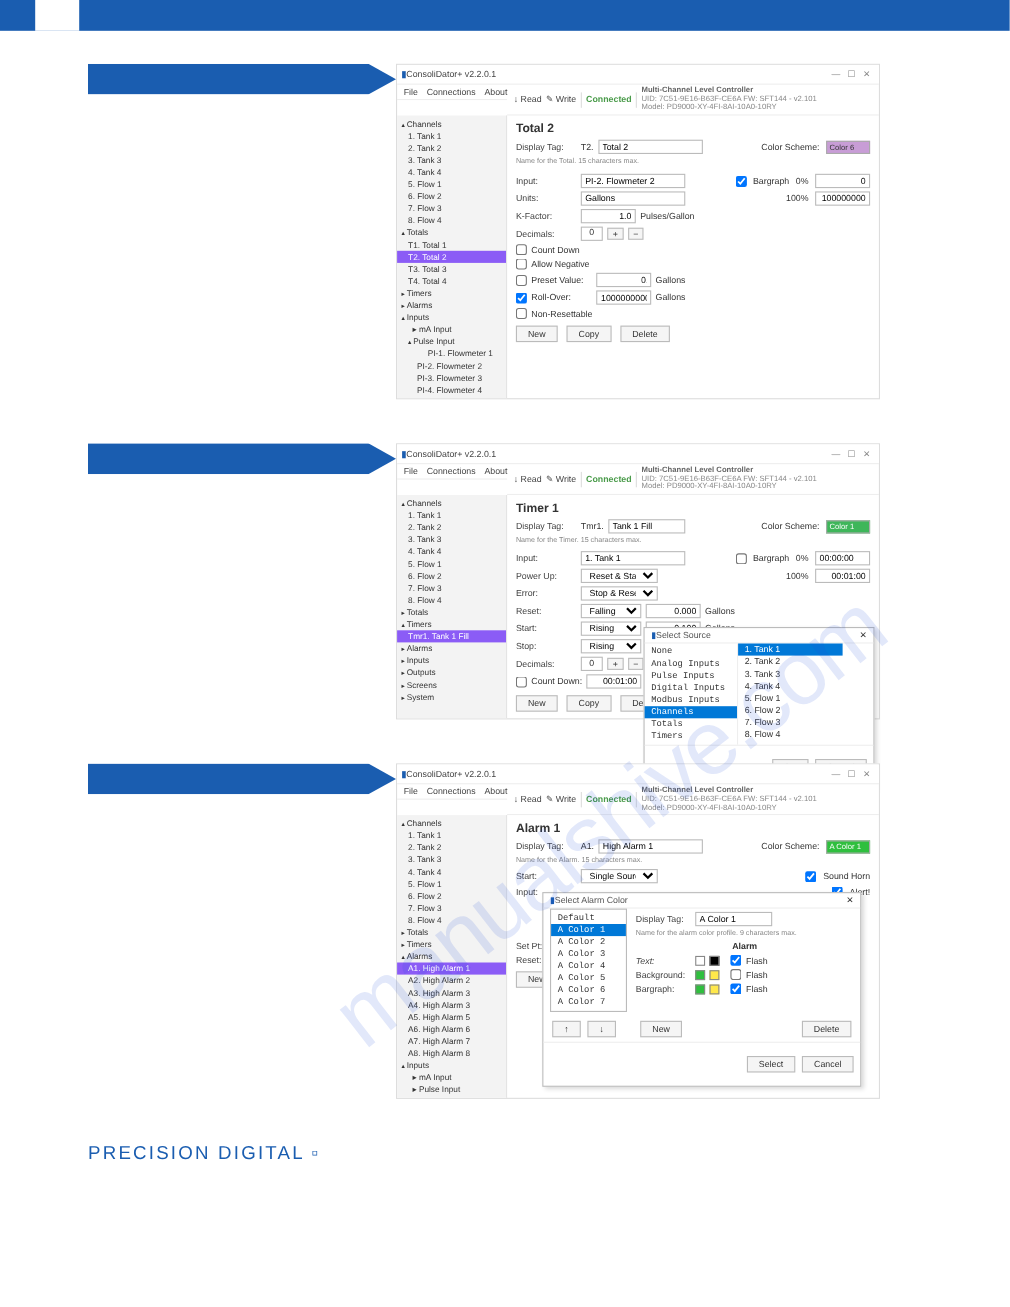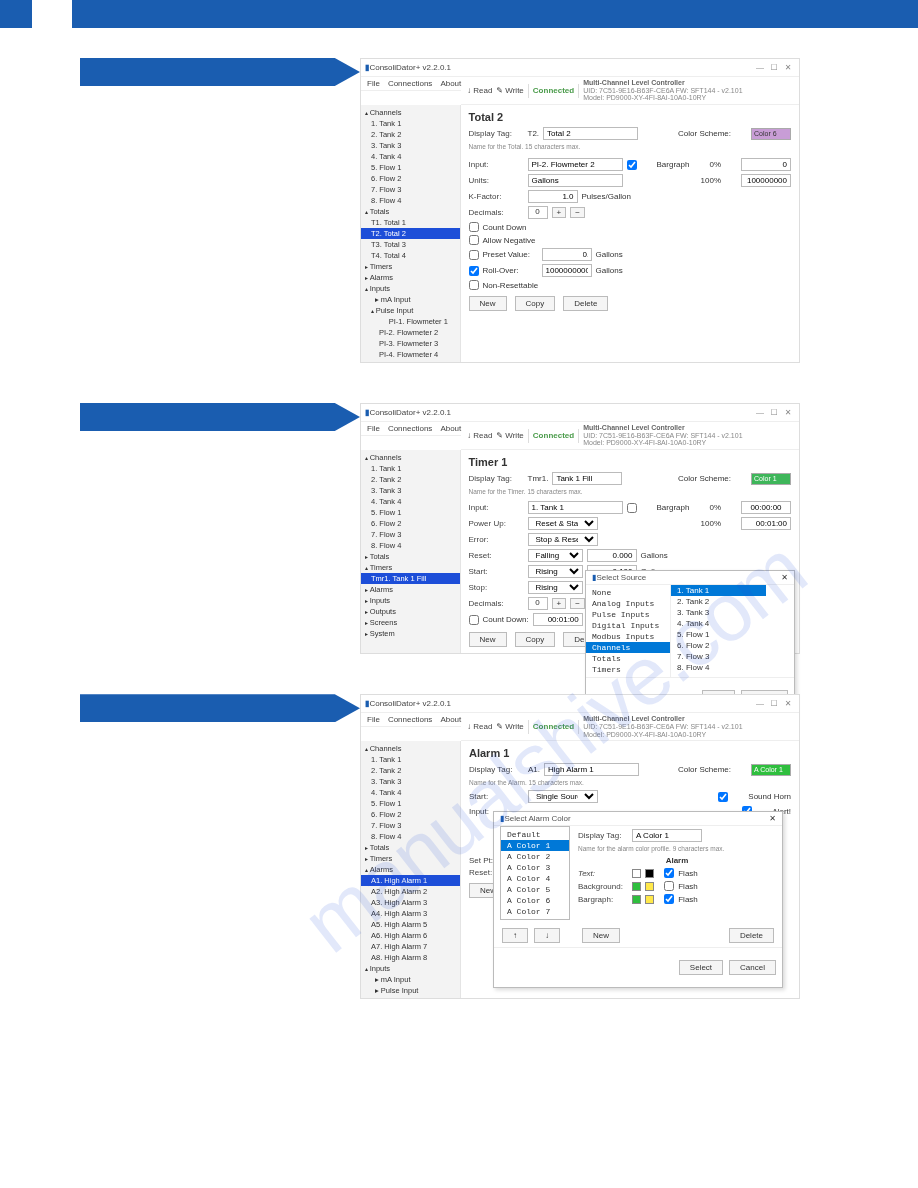--- a/index.html
+++ b/index.html
@@ -15,38 +15,38 @@
   .win-hdr { display: flex; align-items: center; height: 18px; background: #fff; border-bottom: 1px solid #eee; padding: 0 4px; font-size: 8px; }
   .win-hdr .title { flex: 1; color: #444; }
   .win-hdr .ctrls span { display: inline-block; width: 14px; text-align: center; color: #888; }
   .menubar { display: flex; gap: 8px; font-size: 8px; padding: 2px 6px; color: #444; border-bottom: 1px solid #eee; }
   .shot-body { display: flex; min-height: 110px; }
   .sidebar { width: 100px; background: #f3f3f3; border-right: 1px solid #e4e4e4; padding: 2px 0; }
   .sidebar .item { font-size: 7.5px; padding: 1px 2px 1px 10px; white-space: nowrap; overflow: hidden; color: #333; }
   .sidebar .grp { font-weight: normal; padding-left: 4px; }
   .sidebar .grp::before { content: "▴ "; font-size: 6px; }
   .sidebar .grp.closed::before { content: "▸ "; }
-  .sidebar .sel { background: #1d4ed8; color: #fff; }
+  .sidebar .sel { background: #8b5cf6; color: #fff; }
   .toolbar { display: flex; align-items: center; gap: 4px; padding: 2px 6px; border-bottom: 1px solid #eee; font-size: 8px; }
   .toolbar .connected { color: #4a9b4a; font-weight: 600; }
   .toolbar .rw { color: #444; }
   .toolbar .sep { width: 1px; background: #ddd; height: 14px; }
   .toolbar .device { color: #666; font-size: 7px; line-height: 1.1; }
   .main { flex: 1; padding: 6px 8px; position: relative; }
   .section-title { font-size: 11px; font-weight: 600; color: #333; margin-bottom: 4px; }
   .formrow { display: flex; align-items: center; gap: 4px; margin: 3px 0; font-size: 8px; }
   .formrow label { width: 55px; color: #444; }
   .inp { border: 1px solid #bbb; height: 13px; padding: 0 3px; font-size: 8px; background: #fff; }
   .inp.w70 { width: 70px; }
   .inp.w90 { width: 95px; }
   .inp.w50 { width: 50px; }
   .sel-box { border: 1px solid #bbb; height: 13px; font-size: 8px; background: #fff; padding: 0 3px; }
   .chk { width: 10px; height: 10px; }
   .note { font-size: 6.5px; color: #888; }
-  .col-r { margin-left: auto; display: flex; align-items: center; gap: 20px; }
+  .col-r { margin-left: auto; display: flex; align-items: center; gap: 6px; }
   .swatch { width: 40px; height: 12px; border: 1px solid #aaa; }
   .c6 { background: #c89dd6; }
   .c1 { background: #3eb65a; }
   .ac1 { background: #2fbf3e; }
   .btnbar { display: flex; gap: 8px; margin-top: 6px; }
   .btn { border: 1px solid #bbb; background: #f5f5f5; padding: 2px 10px; font-size: 8px; color: #333; }
   .popup { position: absolute; border: 1px solid #bbb; background: #fff; box-shadow: 2px 2px 4px rgba(0,0,0,.15); font-size: 8px; }
   .popup-hdr { display: flex; align-items: center; padding: 2px 6px; border-bottom: 1px solid #eee; }
   .popup-hdr .title { flex: 1; color: #555; }
   .popup-body { display: flex; }
@@ -269,21 +269,21 @@
               </div>
       </div>
       <div class="note">Name for the Timer. 15 characters max.</div>
       <div class="formrow" style="margin-top:6px;">
         <label>Input:</label>
         <input class="inp w90" value="1. Tank 1" style="">
         <div class="col-r">
                 <input type="checkbox" class="chk" style="">
                 <span>Bargraph</span>
                 <span>0%</span>
-                <input class="inp w50" style="text-align: center;" value="00:00:00">
+                <input class="inp w50" style="text-align: left;" value="00:00:00">
               </div>
       </div>
       <div class="formrow">
         <label>Power Up:</label>
         <select class="sel-box" style="width:70px;"><option>Reset &amp; Start</option></select>
         <div class="col-r">
                 <span>100%</span>
                 <input class="inp w50" style="text-align: right;" value="00:01:00">
               </div>
       </div>
@@ -496,14 +496,15 @@
         <div class="popup-footer">
                 <button class="btn">Select</button>
                 <button class="btn">Cancel</button>
               </div>
       </div>
     </div>
   </div>
 </div>
 </div>
 
+<div class="footerbrand"><span>PRECISION DIGITAL</span> <span>▫</span></div>
 
 </div>
 
 </body></html>

